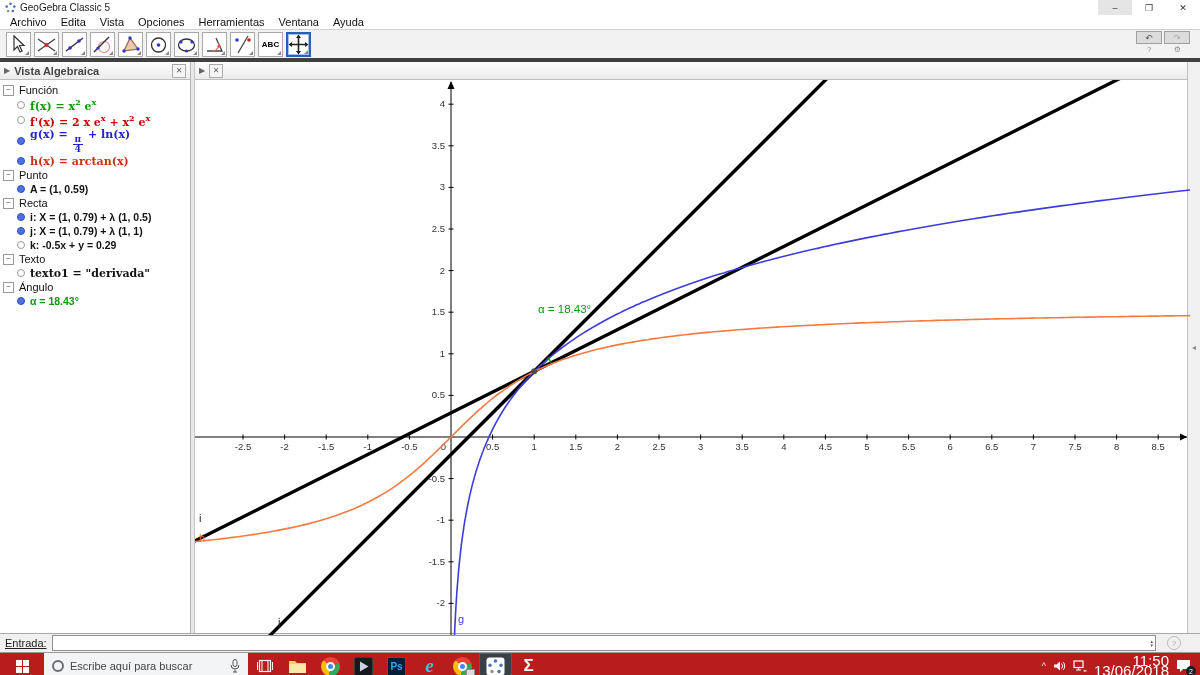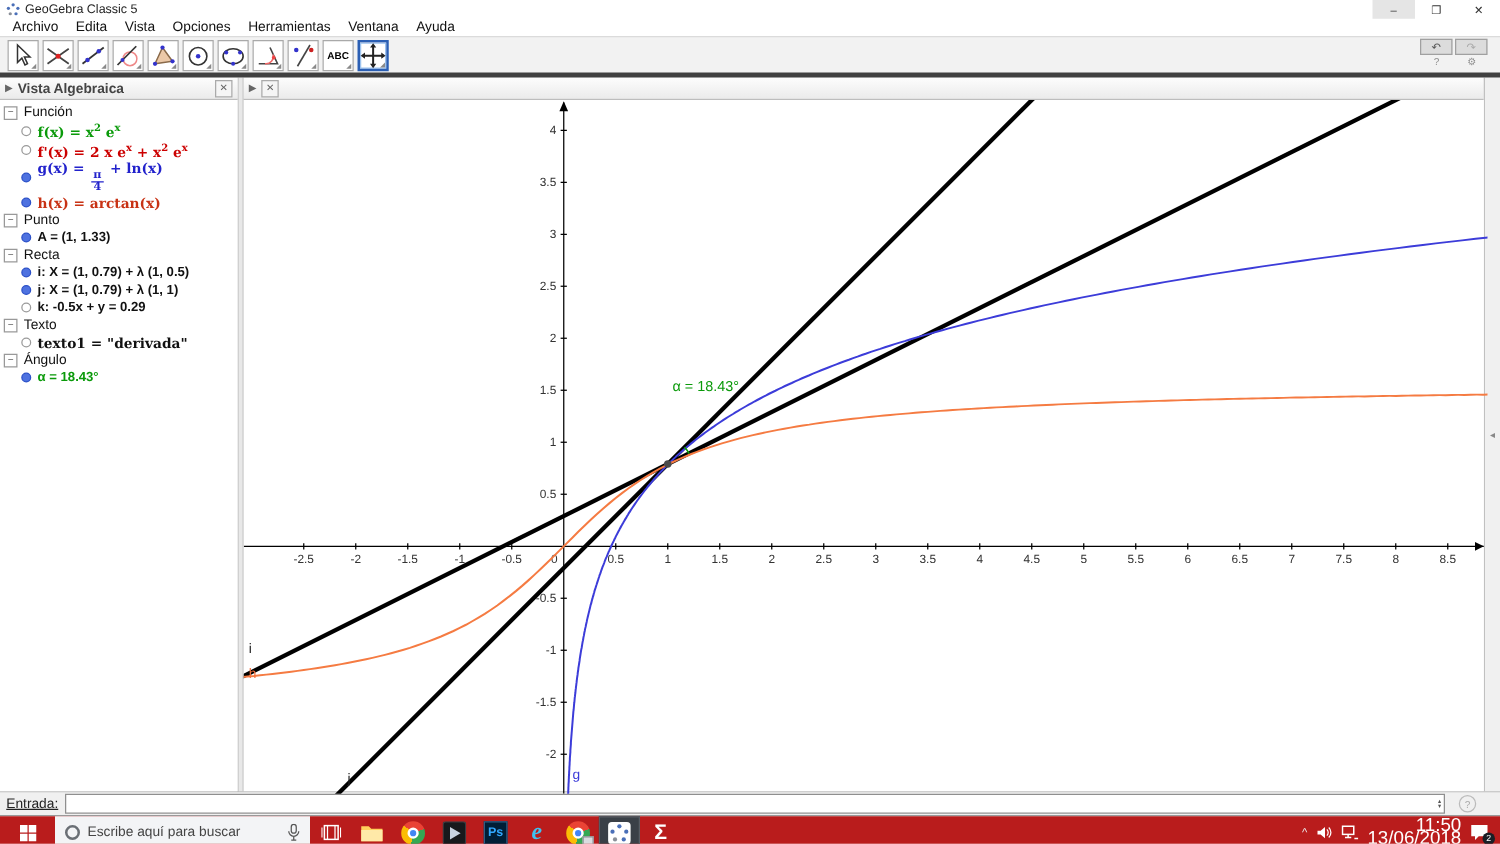--- a/index.html
+++ b/index.html
@@ -245,21 +245,21 @@
           <div class="item">
             <span class="mark on"></span>
             <span class="math" style="color: rgb(200, 50, 20);"><span>h(x)  =  </span><span>arctan(x)</span></span>
           </div>
           <div class="cat">
             <span class="minus">−</span>
             <span>Punto</span>
           </div>
           <div class="item">
             <span class="mark on"></span>
-            <span class="ptext" style="color: rgb(17, 17, 17);">A = (1, 1.33)</span>
+            <span class="ptext" style="color: rgb(17, 17, 17);">A = (1, 0.59)</span>
           </div>
           <div class="cat">
             <span class="minus">−</span>
             <span>Recta</span>
           </div>
           <div class="item">
             <span class="mark on"></span>
             <span class="ptext" style="color: rgb(17, 17, 17);">i: X = (1, 0.79) + λ (1, 0.5)</span>
           </div>
           <div class="item">

